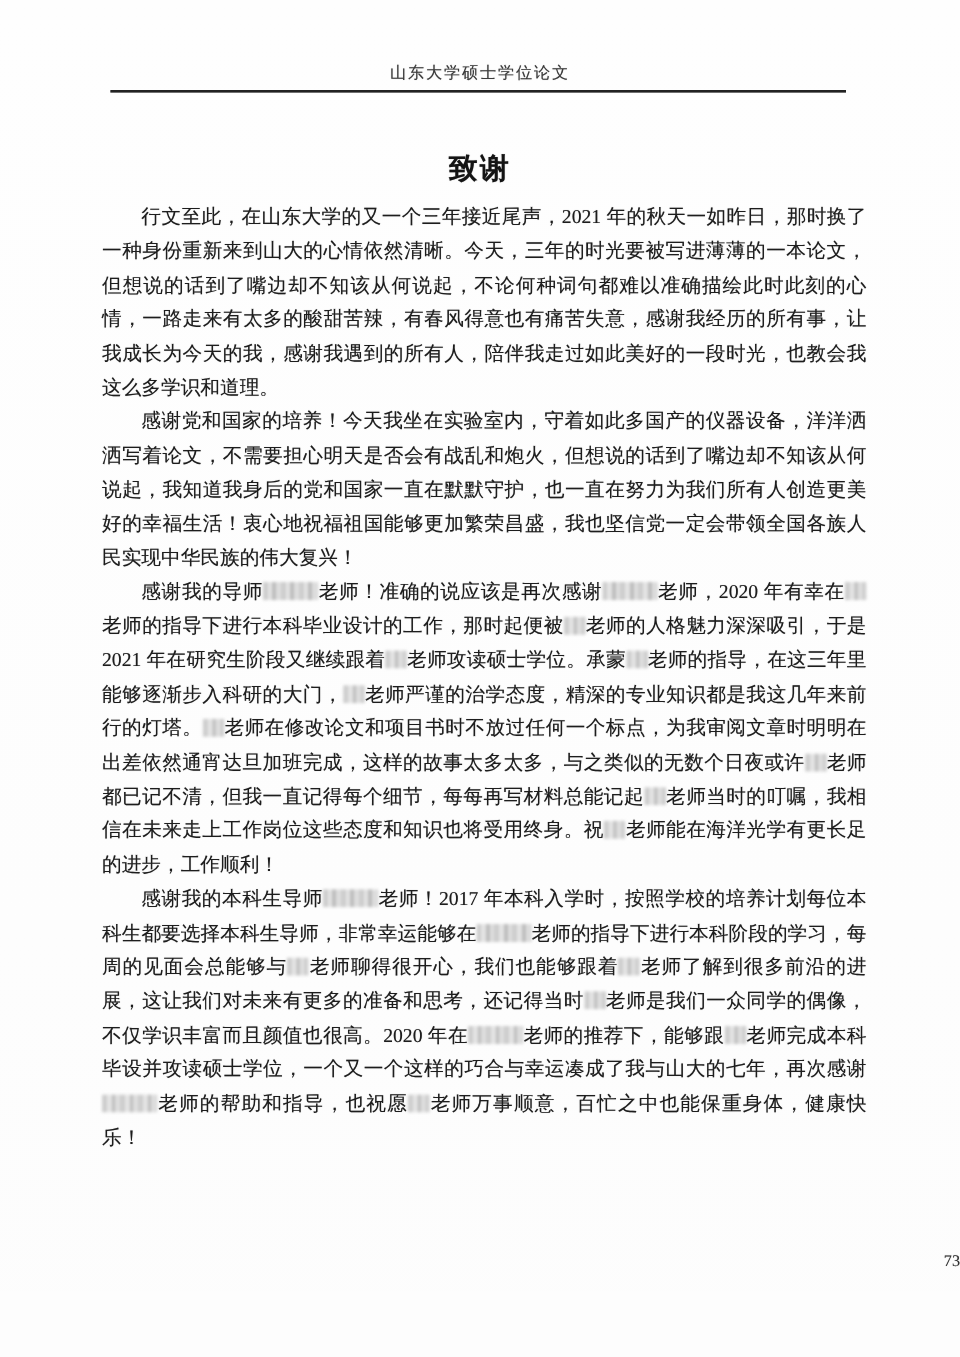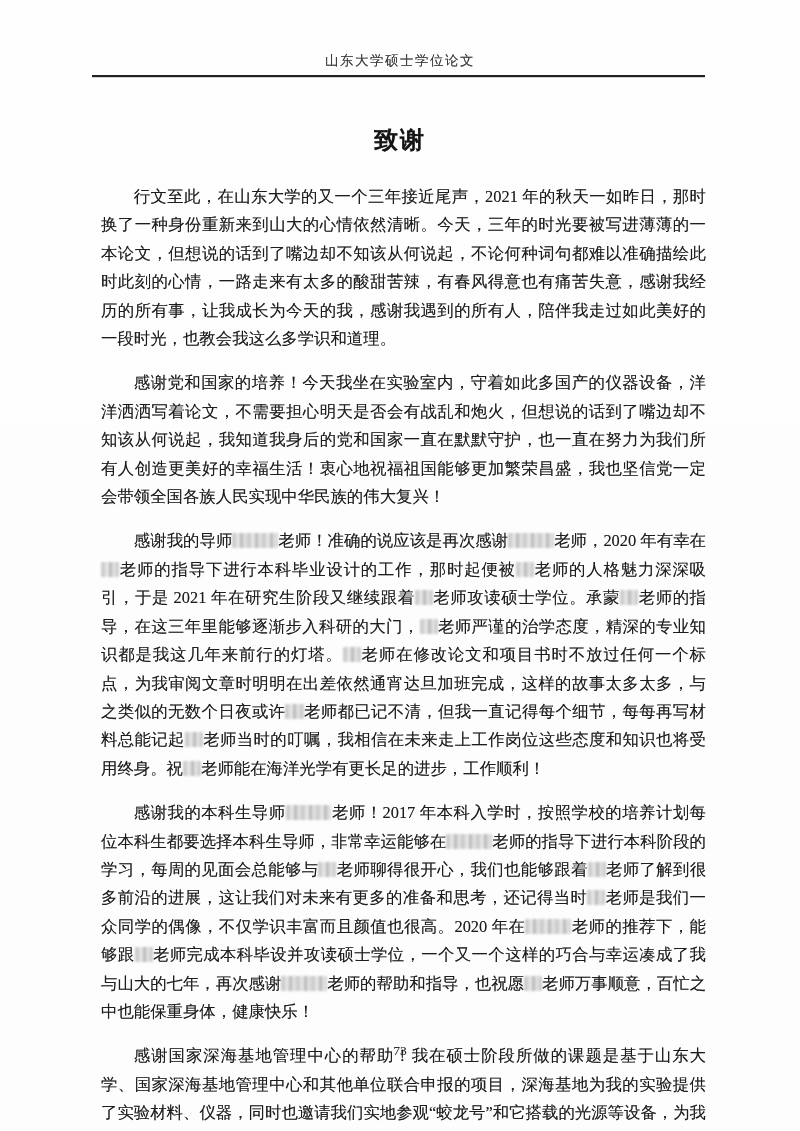--- a/index.html
+++ b/index.html
@@ -56,40 +56,40 @@
     top: 167px;
     left: 85px;
     width: 637px;
     font-size: 16.4px;
     line-height: 28.4px;
     text-align: justify;
     color: #1d1d1d;
     text-shadow: 0 0 0.6px rgba(55,55,55,0.55);
   }
   .body-text p {
-    margin: 16px;
+    margin: 0;
     padding: 0;
     text-indent: 2em;
   }
   .redaction {
     display: inline-block;
     height: 15px;
     vertical-align: -2px;
     border-radius: 1px;
     background-image:
       repeating-linear-gradient(90deg, #cdcdcd 0 4px, #e4e4e4 4px 8px, #bdbdbd 8px 11px, #dedede 11px 15px),
       repeating-linear-gradient(0deg, rgba(150,150,150,0.45) 0 4px, rgba(230,230,230,0.45) 4px 8px);
     filter: blur(1.3px);
   }
   .page-number {
     position: absolute;
     top: 1043px;
     left: 0;
     right: 0;
-    text-align: center;
+    text-align: right;
     font-size: 13.5px;
     color: #303030;
     text-shadow: 0 0 0.6px rgba(70,70,70,0.5);
   }
 </style>
 </head>
 <body>
 
 <div class="page">
 
@@ -97,18 +97,17 @@
 
   <div class="head-rule"></div>
 
   <h1 class="doc-title">致谢</h1>
 
   <div class="body-text">
       <p>行文至此，在山东大学的又一个三年接近尾声，2021 年的秋天一如昨日，那时换了一种身份重新来到山大的心情依然清晰。今天，三年的时光要被写进薄薄的一本论文，但想说的话到了嘴边却不知该从何说起，不论何种词句都难以准确描绘此时此刻的心情，一路走来有太多的酸甜苦辣，有春风得意也有痛苦失意，感谢我经历的所有事，让我成长为今天的我，感谢我遇到的所有人，陪伴我走过如此美好的一段时光，也教会我这么多学识和道理。</p>
       <p>感谢党和国家的培养！今天我坐在实验室内，守着如此多国产的仪器设备，洋洋洒洒写着论文，不需要担心明天是否会有战乱和炮火，但想说的话到了嘴边却不知该从何说起，我知道我身后的党和国家一直在默默守护，也一直在努力为我们所有人创造更美好的幸福生活！衷心地祝福祖国能够更加繁荣昌盛，我也坚信党一定会带领全国各族人民实现中华民族的伟大复兴！</p>
       <p>感谢我的导师<span class="redaction" style="width: 2.8em;"></span>老师！准确的说应该是再次感谢<span class="redaction" style="width: 2.8em;"></span>老师，2020 年有幸在<span class="redaction" style="width: 1.1em;"></span>老师的指导下进行本科毕业设计的工作，那时起便被<span class="redaction" style="width: 1.1em;"></span>老师的人格魅力深深吸引，于是 2021 年在研究生阶段又继续跟着<span class="redaction" style="width: 1.1em;"></span>老师攻读硕士学位。承蒙<span class="redaction" style="width: 1.1em;"></span>老师的指导，在这三年里能够逐渐步入科研的大门，<span class="redaction" style="width: 1.1em;"></span>老师严谨的治学态度，精深的专业知识都是我这几年来前行的灯塔。<span class="redaction" style="width: 1.1em;"></span>老师在修改论文和项目书时不放过任何一个标点，为我审阅文章时明明在出差依然通宵达旦加班完成，这样的故事太多太多，与之类似的无数个日夜或许<span class="redaction" style="width: 1.1em;"></span>老师都已记不清，但我一直记得每个细节，每每再写材料总能记起<span class="redaction" style="width: 1.1em;"></span>老师当时的叮嘱，我相信在未来走上工作岗位这些态度和知识也将受用终身。祝<span class="redaction" style="width: 1.1em;"></span>老师能在海洋光学有更长足的进步，工作顺利！</p>
       <p>感谢我的本科生导师<span class="redaction" style="width: 2.8em;"></span>老师！2017 年本科入学时，按照学校的培养计划每位本科生都要选择本科生导师，非常幸运能够在<span class="redaction" style="width: 2.8em;"></span>老师的指导下进行本科阶段的学习，每周的见面会总能够与<span class="redaction" style="width: 1.1em;"></span>老师聊得很开心，我们也能够跟着<span class="redaction" style="width: 1.1em;"></span>老师了解到很多前沿的进展，这让我们对未来有更多的准备和思考，还记得当时<span class="redaction" style="width: 1.1em;"></span>老师是我们一众同学的偶像，不仅学识丰富而且颜值也很高。2020 年在<span class="redaction" style="width: 2.8em;"></span>老师的推荐下，能够跟<span class="redaction" style="width: 1.1em;"></span>老师完成本科毕设并攻读硕士学位，一个又一个这样的巧合与幸运凑成了我与山大的七年，再次感谢<span class="redaction" style="width: 2.8em;"></span>老师的帮助和指导，也祝愿<span class="redaction" style="width: 1.1em;"></span>老师万事顺意，百忙之中也能保重身体，健康快乐！</p>
-      <p>感谢国家深海基地管理中心的帮助！我在硕士阶段所做的课题是基于山东大学、国家深海基地管理中心和其他单位联合申报的项目，深海基地为我的实验提供了实验材料、仪器，同时也邀请我们实地参观“蛟龙号”和它搭载的光源等设备，为我的设</p>
     </div>
 
   <div class="page-number">73</div>
 
 </div>
 
 </body></html>

